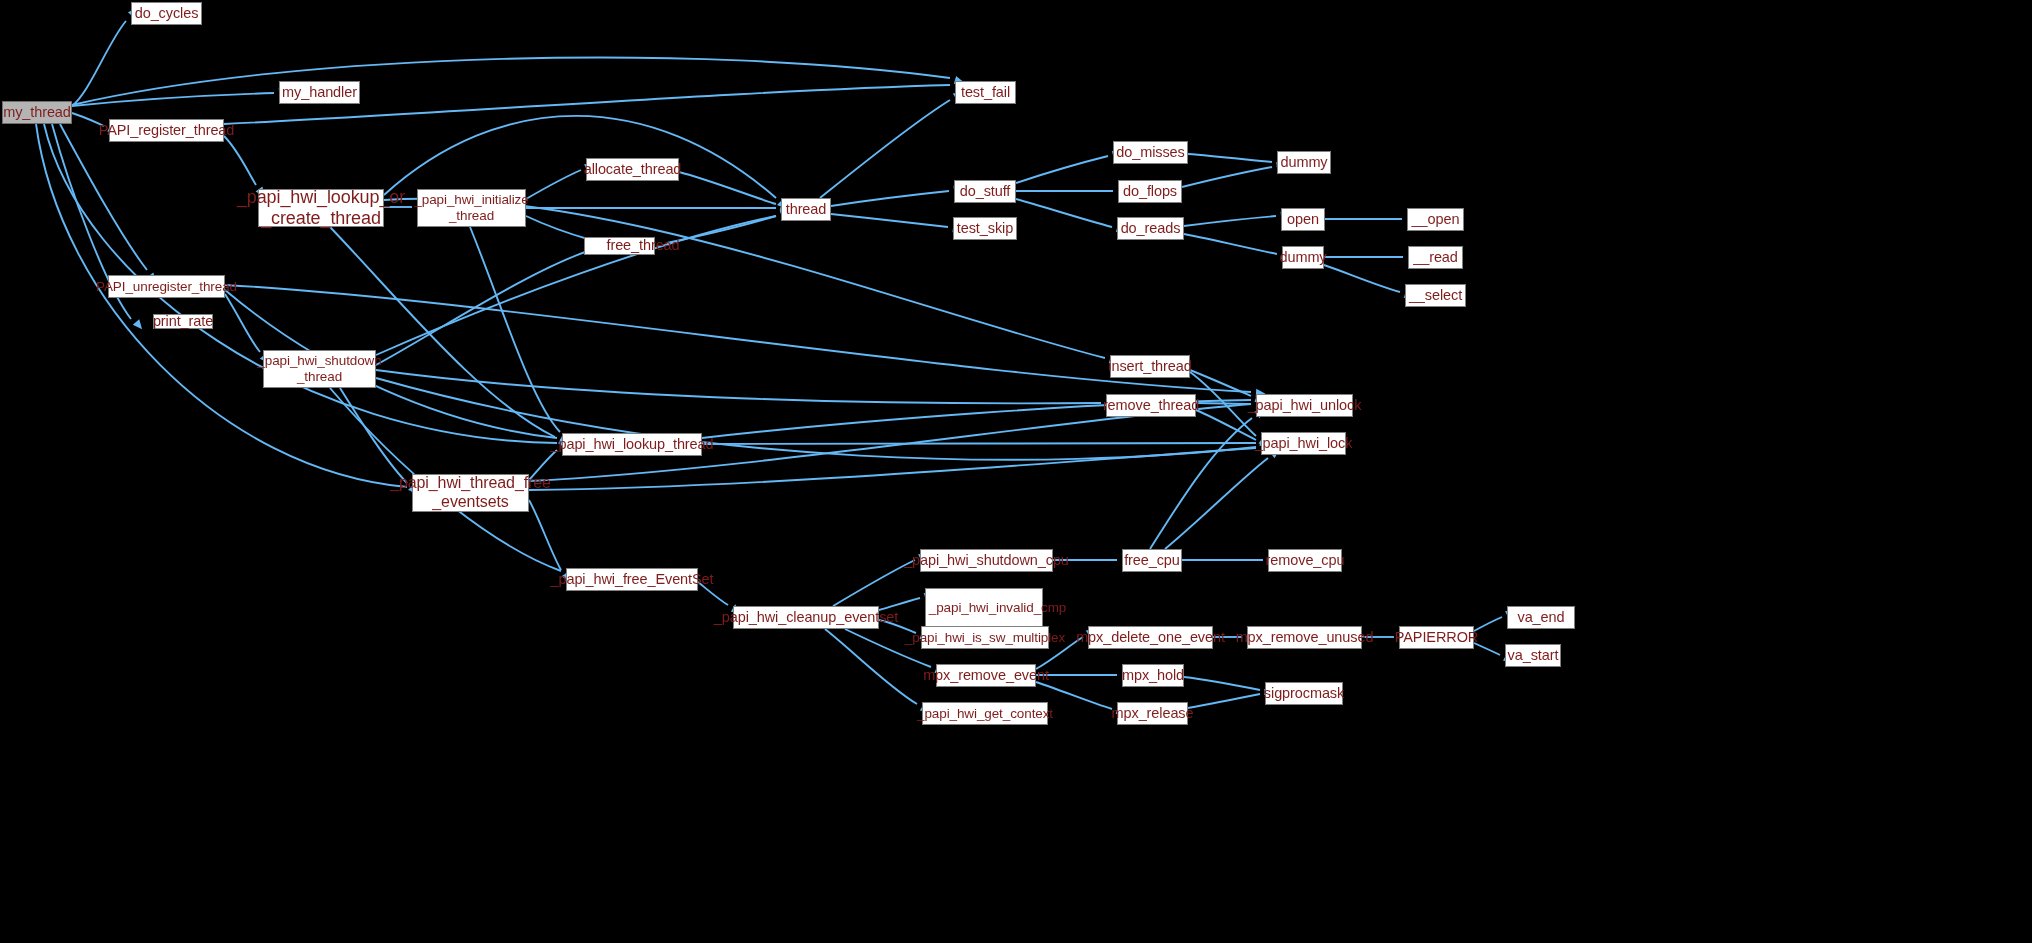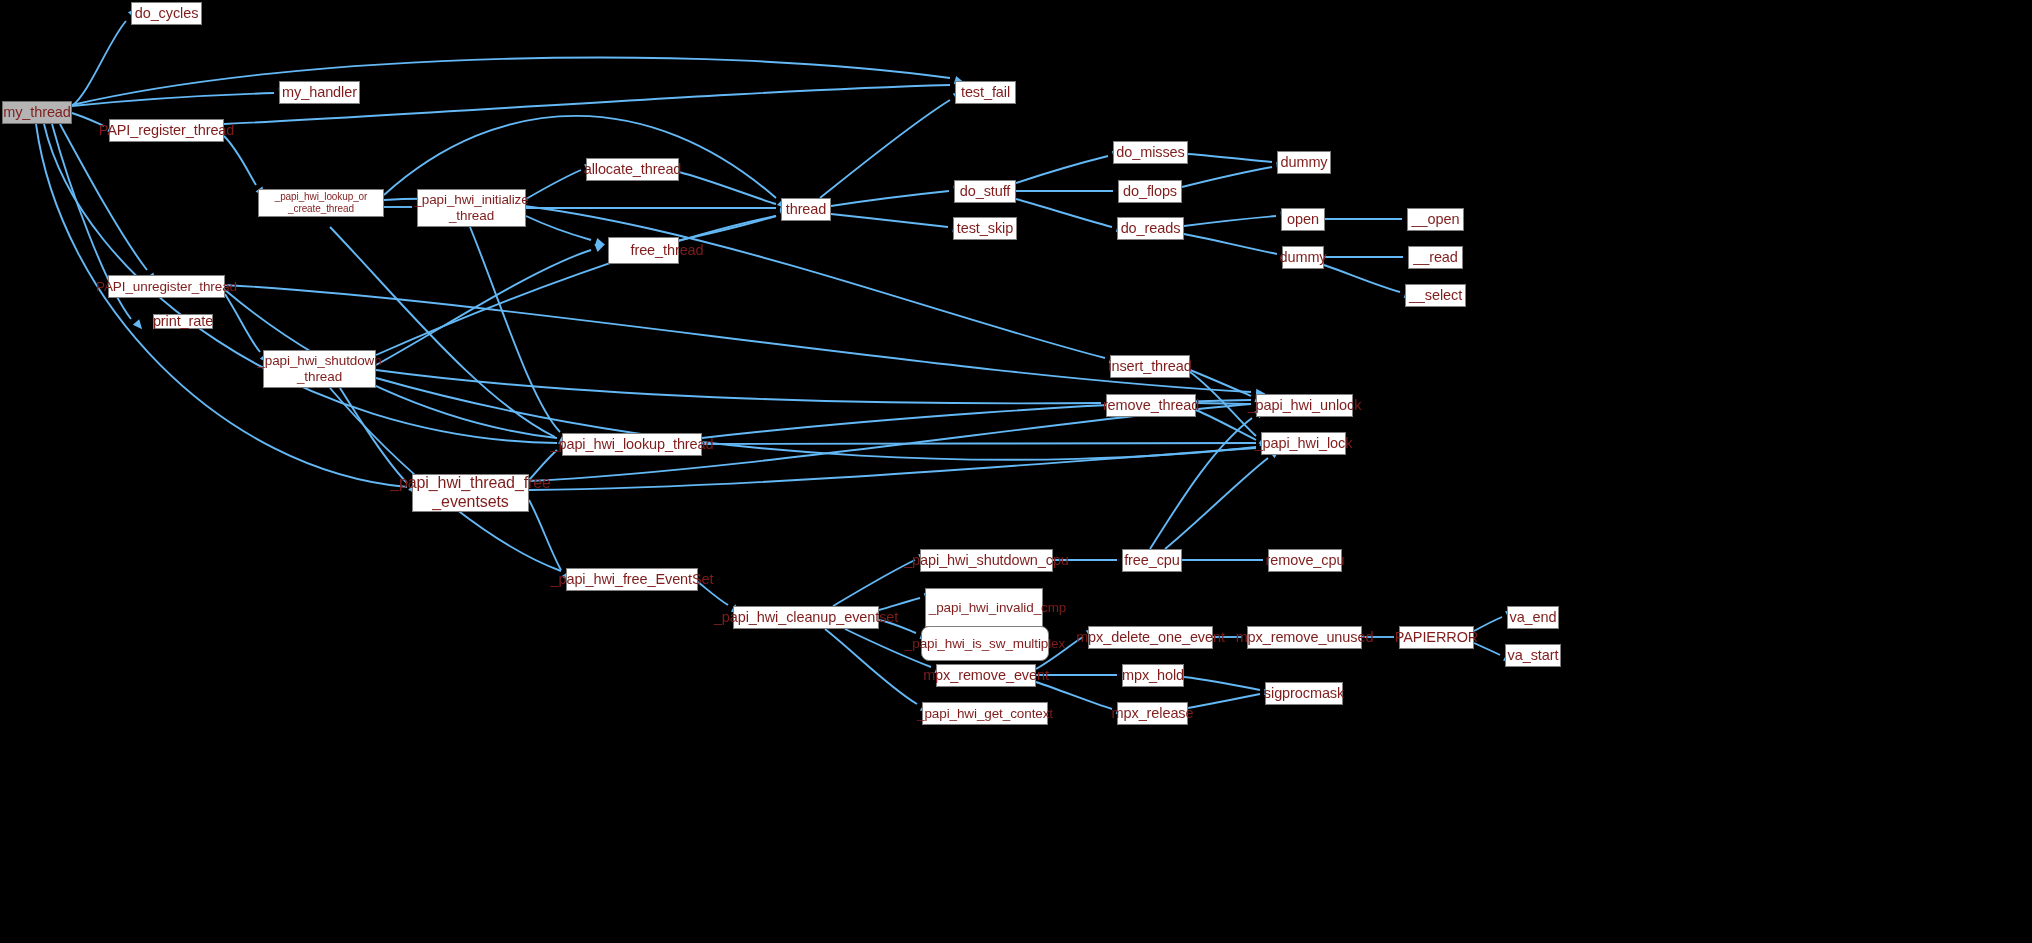--- a/index.html
+++ b/index.html
@@ -191,28 +191,28 @@
       <polygon points="0,-4.2 9.5,0 0,4.2" fill="#63b8f5" transform="translate(1261,442) rotate(24)"></polygon>
       <path d="M 384 195 C 500 90, 650 88, 776 198" fill="none" stroke="#63b8f5" stroke-width="1.9"></path>
       <polygon points="0,-4.2 9.5,0 0,4.2" fill="#63b8f5" transform="translate(780,202) rotate(45)"></polygon>
     </svg>
 <div class="node root" style="left: 2px; top: 101px; width: 70px; height: 23px;">my_thread</div>
     <div class="node" style="left: 131px; top: 2px; width: 71px; height: 23px;">do_cycles</div>
     <div class="node" style="left: 279px; top: 81px; width: 81px; height: 23px;">my_handler</div>
     <div class="node" style="left: 109px; top: 119px; width: 115px; height: 23px;">PAPI_register_thread</div>
     <div class="node" style="left: 108px; top: 275px; width: 117px; height: 23px; font-size: 13.5px;">PAPI_unregister_thread</div>
     <div class="node" style="left: 153px; top: 314px; width: 60px; height: 15px;">print_rate</div>
-    <div class="node" style="left: 258px; top: 189px; width: 126px; height: 28px; font-size: 10px;">_papi_hwi_lookup_or
+    <div class="node" style="left: 258px; top: 189px; width: 126px; height: 38px; font-size: 18px;">_papi_hwi_lookup_or
 _create_thread</div>
     <div class="node" style="left: 263px; top: 350px; width: 113px; height: 38px; font-size: 13.5px;">_papi_hwi_shutdown
 _thread</div>
     <div class="node" style="left: 417px; top: 189px; width: 109px; height: 38px; font-size: 13.5px;">_papi_hwi_initialize
 _thread</div>
     <div class="node" style="left: 586px; top: 158px; width: 93px; height: 23px;">allocate_thread</div>
-    <div class="node" style="left: 608px; top: 237px; width: 71px; height: 27px; padding-left: 47px;">free_thread</div>
+    <div class="node" style="left: 584px; top: 237px; width: 71px; height: 18px; padding-left: 47px;">free_thread</div>
     <div class="node" style="left: 781px; top: 198px; width: 50px; height: 23px;">thread</div>
     <div class="node" style="left: 955px; top: 81px; width: 61px; height: 23px;">test_fail</div>
     <div class="node" style="left: 954px; top: 180px; width: 62px; height: 23px;">do_stuff</div>
     <div class="node" style="left: 953px; top: 217px; width: 64px; height: 23px;">test_skip</div>
     <div class="node" style="left: 1113px; top: 141px; width: 75px; height: 23px;">do_misses</div>
     <div class="node" style="left: 1118px; top: 180px; width: 64px; height: 23px;">do_flops</div>
     <div class="node" style="left: 1117px; top: 217px; width: 67px; height: 23px;">do_reads</div>
     <div class="node" style="left: 1277px; top: 151px; width: 54px; height: 23px;">dummy</div>
     <div class="node" style="left: 1281px; top: 208px; width: 44px; height: 23px;">open</div>
     <div class="node" style="left: 1282px; top: 246px; width: 42px; height: 23px;">dummy</div>
@@ -223,26 +223,26 @@
     <div class="node" style="left: 1106px; top: 394px; width: 90px; height: 23px;">remove_thread</div>
     <div class="node" style="left: 1256px; top: 394px; width: 97px; height: 23px;">_papi_hwi_unlock</div>
     <div class="node" style="left: 1261px; top: 432px; width: 85px; height: 23px;">_papi_hwi_lock</div>
     <div class="node" style="left: 562px; top: 433px; width: 140px; height: 23px;">_papi_hwi_lookup_thread</div>
     <div class="node" style="left: 412px; top: 474px; width: 117px; height: 38px; font-size: 16px;">_papi_hwi_thread_free
 _eventsets</div>
     <div class="node" style="left: 566px; top: 568px; width: 132px; height: 23px;">_papi_hwi_free_EventSet</div>
     <div class="node" style="left: 733px; top: 606px; width: 146px; height: 23px;">_papi_hwi_cleanup_eventset</div>
     <div class="node" style="left: 920px; top: 549px; width: 133px; height: 23px;">_papi_hwi_shutdown_cpu</div>
     <div class="node" style="left: 925px; top: 588px; width: 118px; height: 39px; font-size: 13.5px; padding-left: 27px;">_papi_hwi_invalid_cmp</div>
-    <div class="node" style="left: 921px; top: 626px; width: 128px; height: 35px; font-size: 13.5px; border-radius: 8px;">_papi_hwi_is_sw_multiplex</div>
+    <div class="node" style="left: 921px; top: 626px; width: 128px; height: 23px; font-size: 13.5px;">_papi_hwi_is_sw_multiplex</div>
     <div class="node" style="left: 936px; top: 664px; width: 100px; height: 23px;">mpx_remove_event</div>
     <div class="node" style="left: 922px; top: 702px; width: 126px; height: 23px; font-size: 13.5px;">_papi_hwi_get_context</div>
     <div class="node" style="left: 1122px; top: 549px; width: 60px; height: 23px;">free_cpu</div>
     <div class="node" style="left: 1268px; top: 549px; width: 74px; height: 23px;">remove_cpu</div>
     <div class="node" style="left: 1088px; top: 626px; width: 125px; height: 23px;">mpx_delete_one_event</div>
     <div class="node" style="left: 1122px; top: 664px; width: 62px; height: 23px;">mpx_hold</div>
     <div class="node" style="left: 1117px; top: 702px; width: 71px; height: 23px;">mpx_release</div>
     <div class="node" style="left: 1247px; top: 626px; width: 115px; height: 23px;">mpx_remove_unused</div>
     <div class="node" style="left: 1265px; top: 682px; width: 78px; height: 23px;">sigprocmask</div>
     <div class="node" style="left: 1399px; top: 626px; width: 75px; height: 23px;">PAPIERROR</div>
-    <div class="node" style="left: 1507px; top: 606px; width: 52px; height: 23px;">va_end</div>
+    <div class="node" style="left: 1507px; top: 606px; width: 68px; height: 23px;">va_end</div>
     <div class="node" style="left: 1505px; top: 644px; width: 56px; height: 23px;">va_start</div>
   </div>
 
 </body></html>

